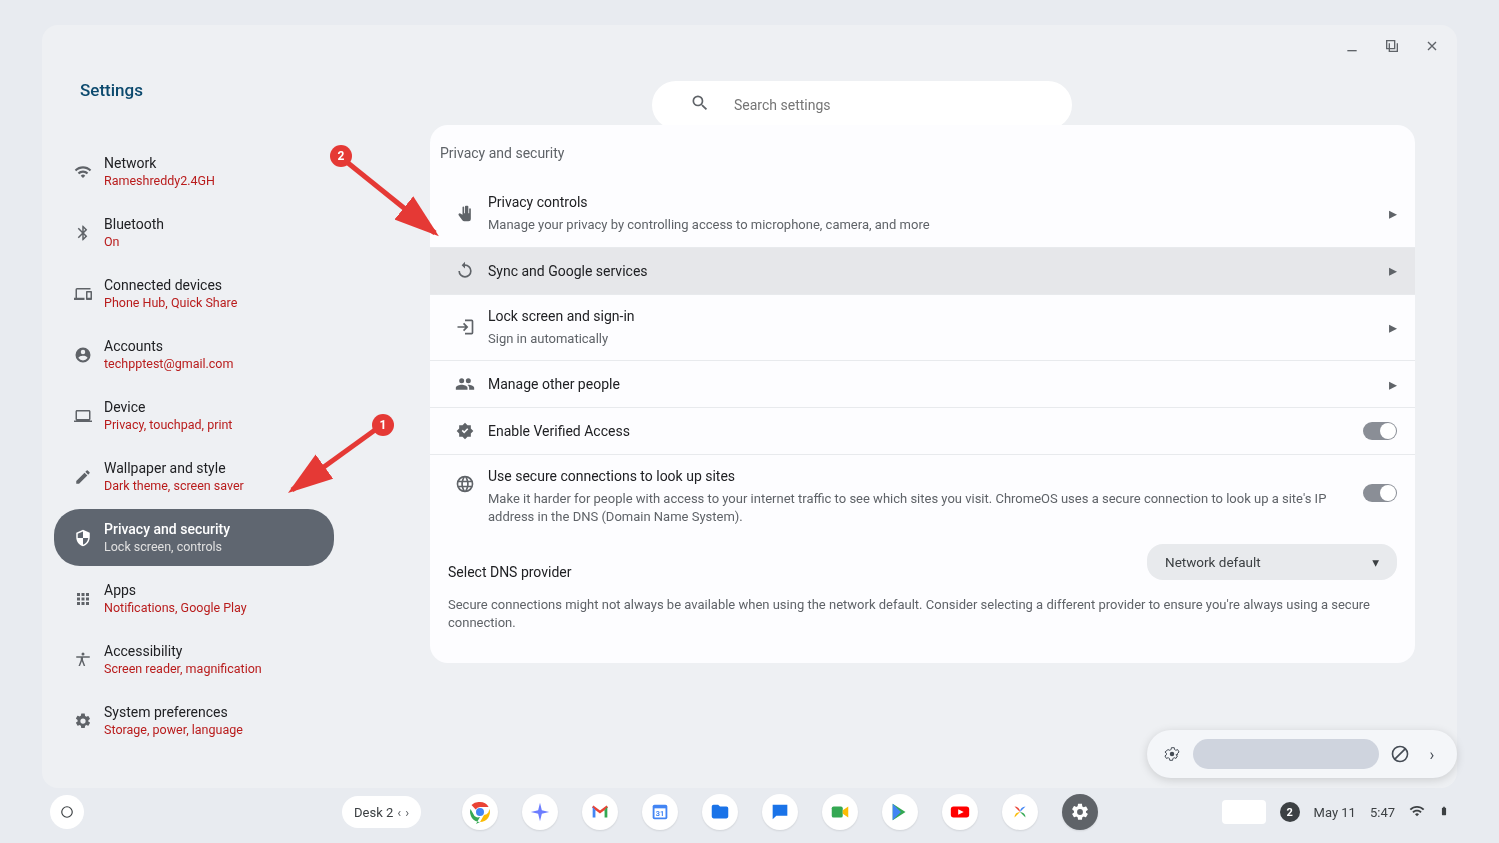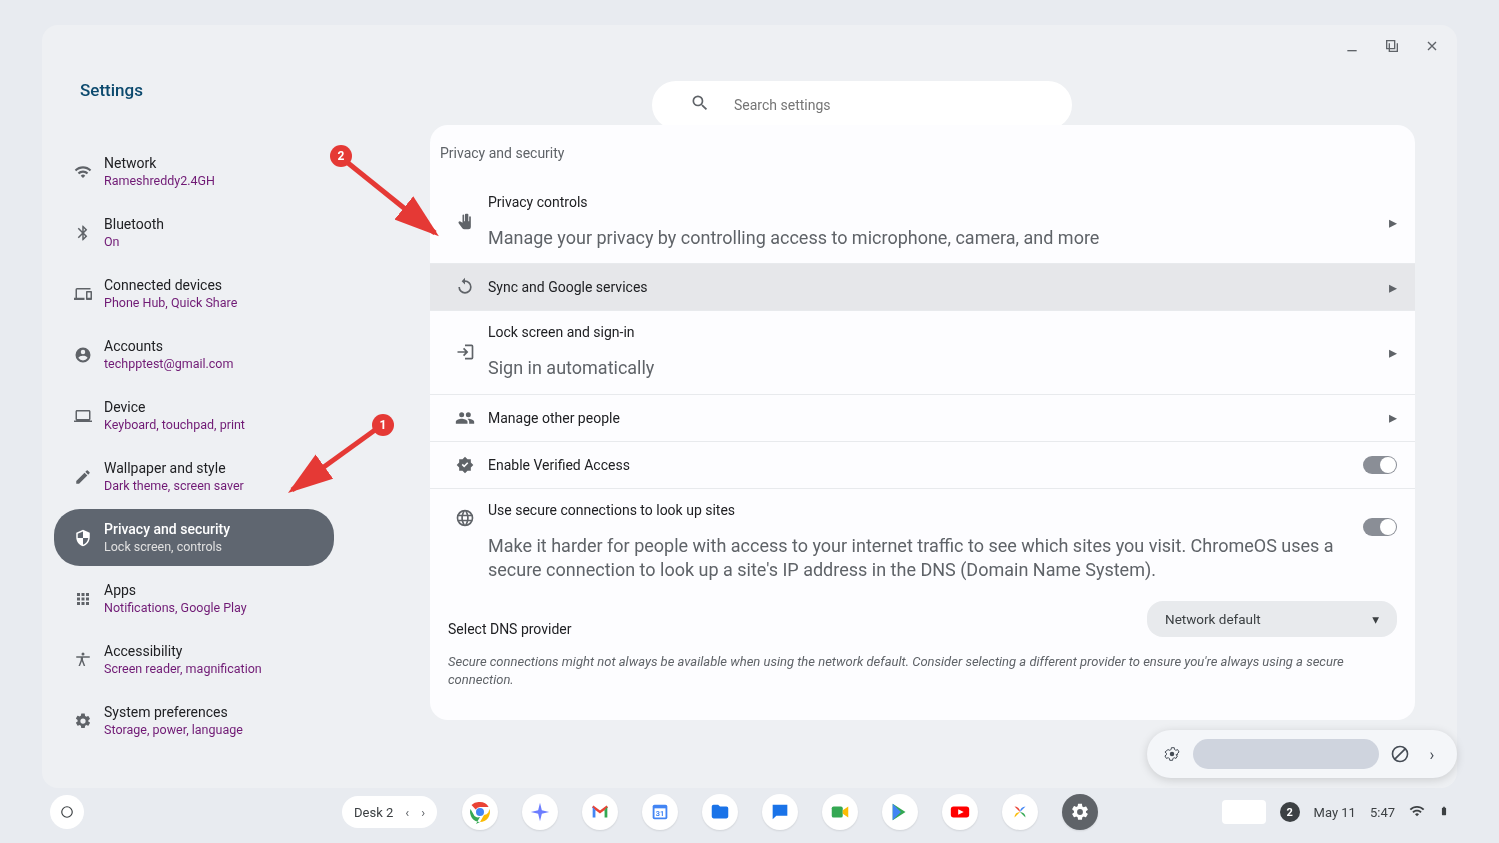--- a/index.html
+++ b/index.html
@@ -15,51 +15,51 @@
   .search svg { width:20px; height:20px; fill:#5f6368; }
   .search input { border:0; outline:0; background:transparent; margin-left:24px; font-size:14px; color:#5f6368; width:300px; }
 
   .sidebar { position:absolute; left:12px; top:118px; width:280px; bottom:0; overflow:hidden; }
   .sb-item { display:flex; align-items:center; gap:10px; padding:12px 14px 12px 18px; border-radius:28px; cursor:pointer; }
   .sb-item.active { background:#5f6670; color:#fff; border-radius:26px; }
   .sb-icon { width:22px; display:flex; align-items:center; justify-content:center; color:#5f6368; }
   .sb-item.active .sb-icon { color:#fff; }
   .sb-text .sb-title { font-size:14px; color:#202124; }
   .sb-item.active .sb-title { color:#fff; font-weight:500; }
-  .sb-text .sb-sub { font-size:12.5px; color:#701a75; margin-top:2px; }
+  .sb-text .sb-sub { font-size:12.5px; color:#b91c1c; margin-top:2px; }
   .sb-item.active .sb-sub { color:#e0e0e0; }
   .sb-gap { height:4px; }
 
   .content { position:absolute; left:388px; right:42px; top:100px; bottom:0; }
   .card { background:#fdfdff; border-radius:18px; padding:0 0 24px 0; }
   .section-title { font-size:14px; color:#5f6368; padding:20px 10px 20px 10px; }
   .row { display:flex; align-items:center; padding:13px 18px; border-top:1px solid #e8eaed; cursor:pointer; }
   .row.first { border-top:0; }
   .row.hover { background:#e6e7ea; }
   .row-icon { width:34px; display:flex; align-items:center; justify-content:center; color:#5f6368; }
   .row-body { flex:1; margin-left:6px; }
   .row-title { font-size:14px; color:#202124; }
-  .row-sub { font-size:18px; color:#5f6368; margin-top:16px; line-height:1.35; }
+  .row-sub { font-size:13px; color:#5f6368; margin-top:6px; line-height:1.35; }
   .row-arrow { color:#5f6368; }
   .toggle { width:34px; height:18px; background:#8a8e96; border-radius:10px; position:relative; }
   .toggle::after { content:""; position:absolute; top:1px; right:1px; width:16px; height:16px; background:#fff; border-radius:50%; }
   .dns-row { display:flex; align-items:flex-end; justify-content:space-between; padding:6px 18px 6px 18px; }
   .dns-sel { background:#e8eaed; border-radius:16px; padding:10px 18px; width:250px; display:flex; justify-content:space-between; align-items:center; color:#3c4043; font-size:13.5px; }
-  .dns-note { font-size:13px; color:#5f6368; padding:10px 22px 6px 18px; line-height:1.4;font-style:italic; }
+  .dns-note { font-size:13px; color:#5f6368; padding:10px 22px 6px 18px; line-height:1.4; }
 
   .annot-badge { position:absolute; width:22px; height:22px; background:#e53935; border-radius:50%; color:#fff; font-size:12px; font-weight:700; display:flex; align-items:center; justify-content:center; z-index:5; }
   .arrow-svg { position:absolute; z-index:4; }
 
   .quick { position:absolute; right:42px; bottom:65px; width:310px; height:48px; background:#f4f6f9; border-radius:28px; box-shadow:0 2px 10px rgba(0,0,0,0.15); display:flex; align-items:center; padding:0 14px; gap:10px; }
   .quick .pill { flex:1; height:30px; background:#cfd4de; border-radius:16px; }
   .quick .qi { width:22px; display:flex; align-items:center; justify-content:center; color:#454c55; }
 
   .shelf { position:absolute; left:42px; right:42px; bottom:8px; height:46px; display:flex; align-items:center; }
   .launcher { width:34px; height:34px; background:#fff; border-radius:50%; display:flex; align-items:center; justify-content:center; margin-left:8px; }
-  .desk { position:absolute; left:300px; background:#fff; border-radius:22px; height:32px; display:flex; align-items:center; gap:12px; padding:0 12px; font-size:13px; color:#3c4043; }
+  .desk { position:absolute; left:300px; background:#fff; border-radius:22px; height:32px; display:flex; align-items:center; gap:4px; padding:0 12px; font-size:13px; color:#3c4043; }
   .desk .chev { color:#5f6368; }
   .appicons { position:absolute; left:420px; display:flex; gap:24px; align-items:center; }
   .appicon { width:36px; height:36px; border-radius:50%; background:#fff; display:flex; align-items:center; justify-content:center; box-shadow:0 1px 2px rgba(0,0,0,0.1); }
   .tray { position:absolute; right:8px; display:flex; align-items:center; gap:14px; font-size:13px; color:#3c4043; }
   .tray .badge2 { width:20px; height:20px; background:#3c4043; color:#fff; border-radius:50%; display:flex; align-items:center; justify-content:center; font-size:11px; font-weight:700; }
   .tray .weather { width:44px; height:24px; background:#fff; border-radius:4px; }
 </style>
 </head>
 <body>
 
@@ -144,21 +144,21 @@
       </div>
       <div class="sb-gap"></div>
       <div class="sb-item">
         <span class="sb-icon">
             <svg width="18" height="18" viewBox="0 0 24 24" fill="currentColor">
               <path d="M20 18c1.1 0 2-.9 2-2V6c0-1.1-.9-2-2-2H4c-1.1 0-2 .9-2 2v10c0 1.1.9 2 2 2H0v2h24v-2h-4zM4 6h16v10H4V6z"></path>
             </svg>
           </span>
         <div class="sb-text">
             <div class="sb-title">Device</div>
-            <div class="sb-sub">Keyboard, touchpad, print</div>
+            <div class="sb-sub">Privacy, touchpad, print</div>
           </div>
       </div>
       <div class="sb-gap"></div>
       <div class="sb-item">
         <span class="sb-icon">
             <svg width="18" height="18" viewBox="0 0 24 24" fill="currentColor">
               <path d="M3 17.25V21h3.75L17.81 9.94l-3.75-3.75L3 17.25zM20.71 7.04a1 1 0 000-1.41l-2.34-2.34a1 1 0 00-1.41 0l-1.83 1.83 3.75 3.75 1.83-1.83z"></path>
             </svg>
           </span>
         <div class="sb-text">

